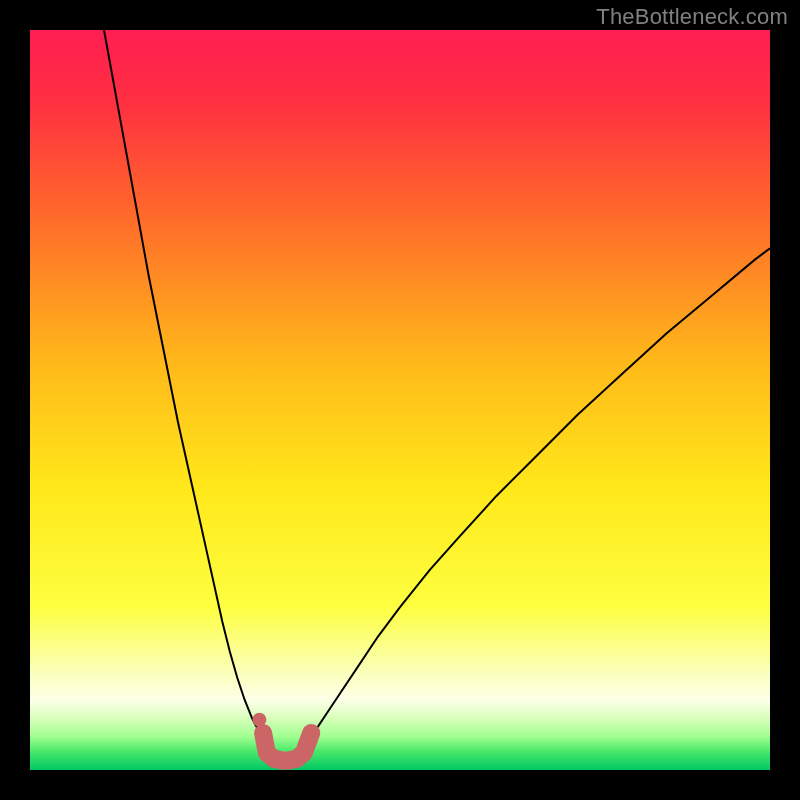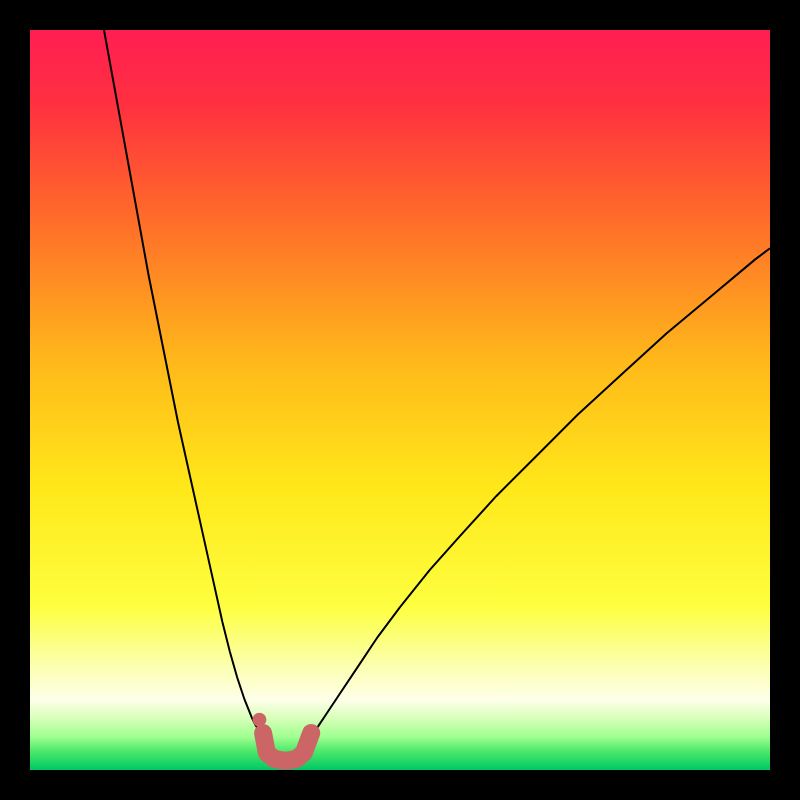--- a/index.html
+++ b/index.html
@@ -45,20 +45,21 @@
     left: 0; top: 0;
     width: 740px;
     height: 740px;
     overflow: visible;
   }
 </style>
 </head>
 <body>
 
 <div class="frame">
+  <div class="watermark">TheBottleneck.com</div>
 
   <div class="plot">
     <svg class="gradient" viewBox="0 0 100 100" preserveAspectRatio="none">
       <defs>
         <linearGradient id="bg-grad" x1="0" y1="0" x2="0" y2="1">
             <stop offset="0%" stop-color="#ff1e52"></stop>
             <stop offset="10%" stop-color="#ff3040"></stop>
             <stop offset="25%" stop-color="#ff6a2a"></stop>
             <stop offset="45%" stop-color="#ffb91a"></stop>
             <stop offset="62%" stop-color="#ffe81a"></stop>

